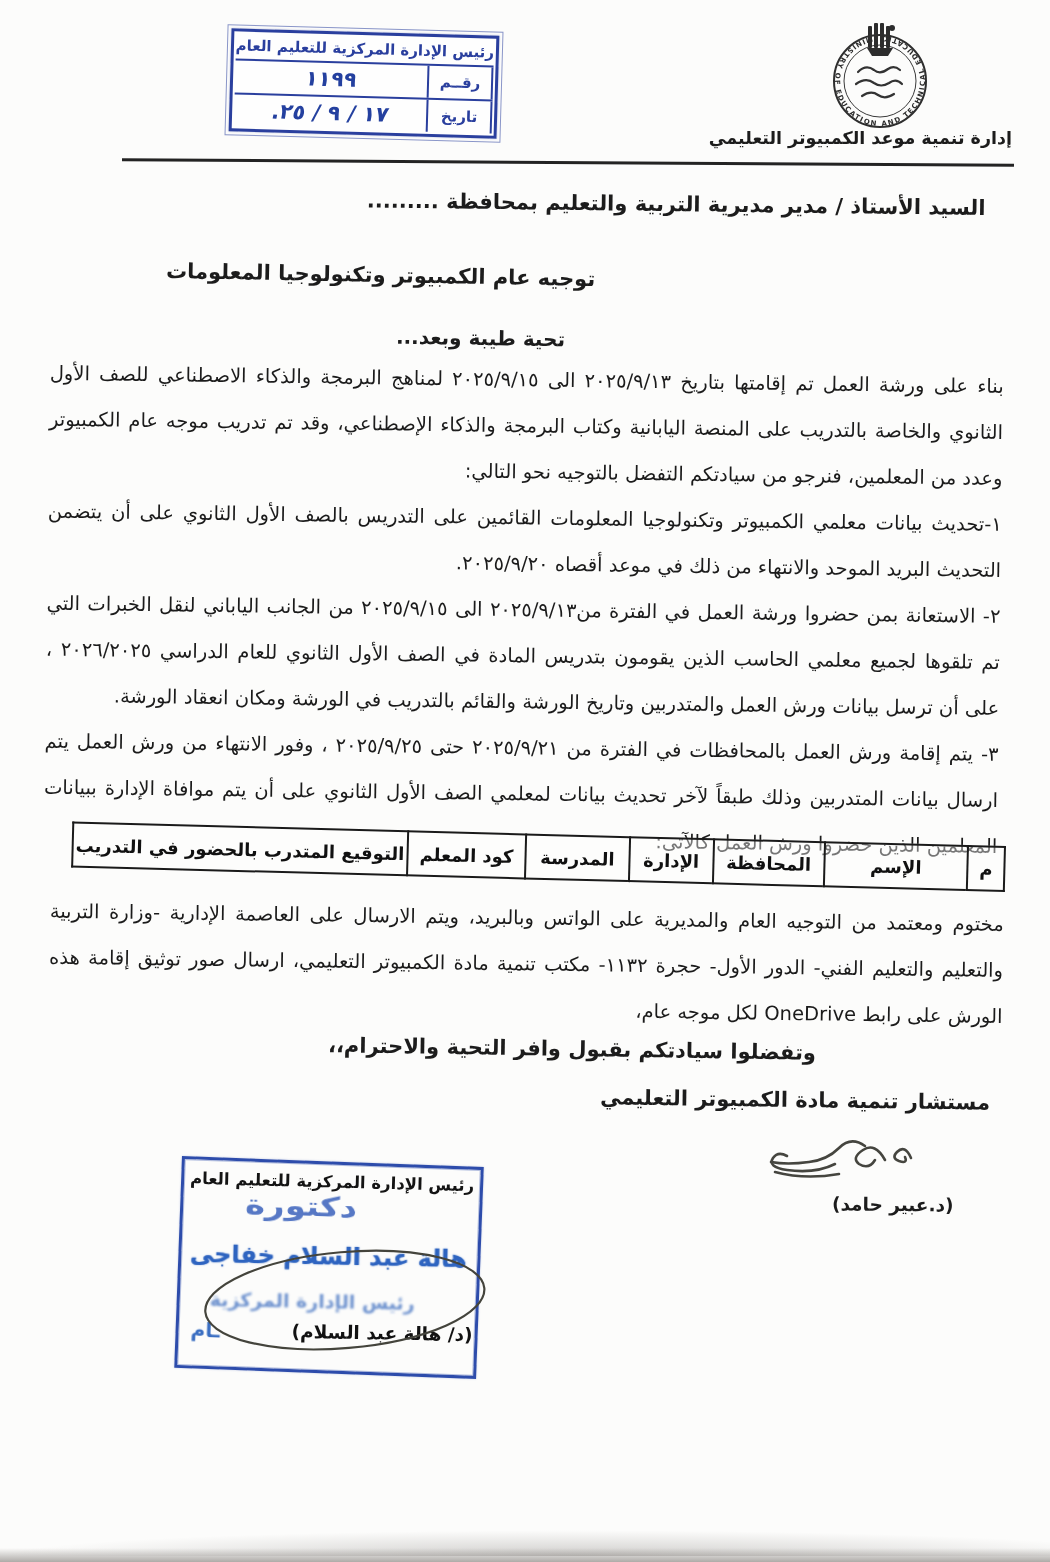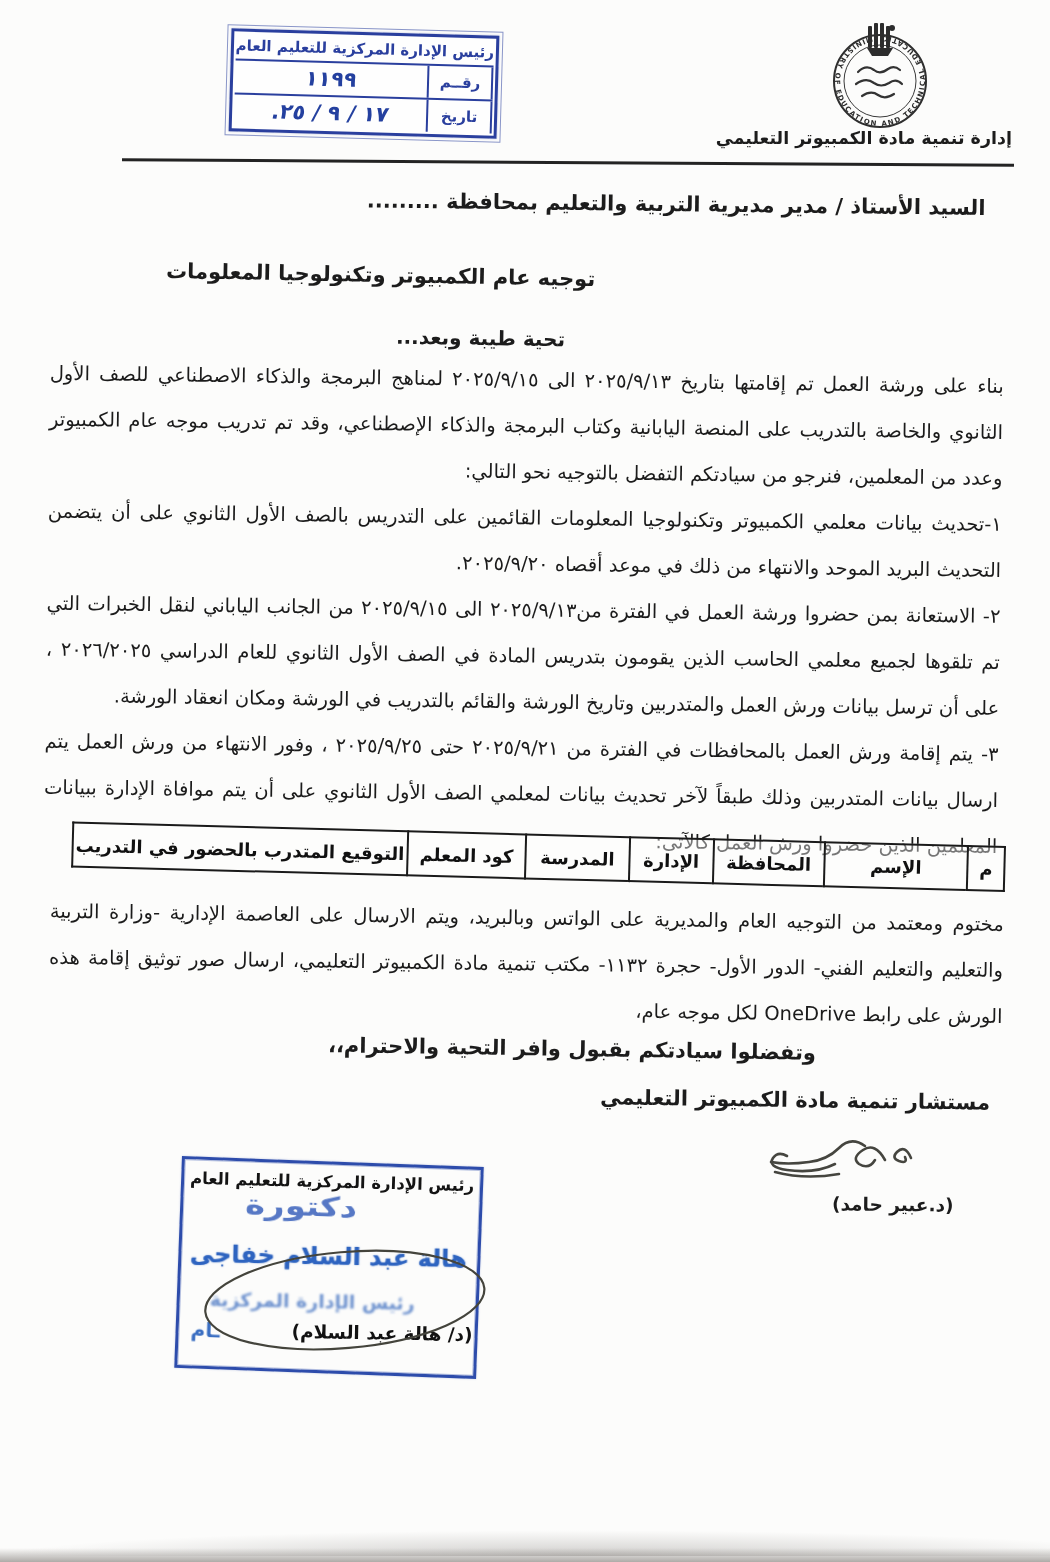--- a/index.html
+++ b/index.html
@@ -166,21 +166,21 @@
       </g>
 
       <g fill="none" stroke="#333" stroke-width="2.2" stroke-linecap="round">
         <path d="M40 52 q8 -8 16 -2 q6 5 14 -1 q6 -4 12 1"></path>
         <path d="M38 64 q10 -7 18 -1 q7 5 15 0 q7 -5 13 1"></path>
         <path d="M44 76 q9 -6 16 -1 q7 5 16 -1"></path>
       </g>
     </svg>
   </div>
 
-  <div class="abs rtl ministry-line2">إدارة تنمية مادة الكمبيوتر التعليمي</div>
+  <div class="abs rtl ministry-line2">إدارة تنمية موعد الكمبيوتر التعليمي</div>
   <div class="abs divider"></div>
 
   <div class="abs rtl addressee">السيد الأستاذ / مدير مديرية التربية والتعليم بمحافظة .........</div>
   <div class="abs rtl subject">توجيه عام الكمبيوتر وتكنولوجيا المعلومات</div>
   <div class="abs rtl salutation">تحية طيبة وبعد...</div>
 
   <div class="abs body-block" id="body-1">
     <p>بناء على ورشة العمل تم إقامتها بتاريخ ٢٠٢٥/٩/١٣ الى ٢٠٢٥/٩/١٥ لمناهج البرمجة والذكاء الاصطناعي للصف الأول الثانوي والخاصة بالتدريب على المنصة اليابانية وكتاب البرمجة والذكاء الإصطناعي، وقد تم تدريب موجه عام الكمبيوتر وعدد من المعلمين، فنرجو من سيادتكم التفضل بالتوجيه نحو التالي:</p>
     <p>١-تحديث بيانات معلمي الكمبيوتر وتكنولوجيا المعلومات القائمين على التدريس بالصف الأول الثانوي على أن يتضمن التحديث البريد الموحد والانتهاء من ذلك في موعد أقصاه ٢٠٢٥/٩/٢٠.</p>
     <p>٢- الاستعانة بمن حضروا ورشة العمل في الفترة من٢٠٢٥/٩/١٣ الى ٢٠٢٥/٩/١٥ من الجانب الياباني لنقل الخبرات التي تم تلقوها لجميع معلمي الحاسب الذين يقومون بتدريس المادة في الصف الأول الثانوي للعام الدراسي ٢٠٢٦/٢٠٢٥ ، على أن ترسل بيانات ورش العمل والمتدربين وتاريخ الورشة والقائم بالتدريب في الورشة ومكان انعقاد الورشة.</p>

